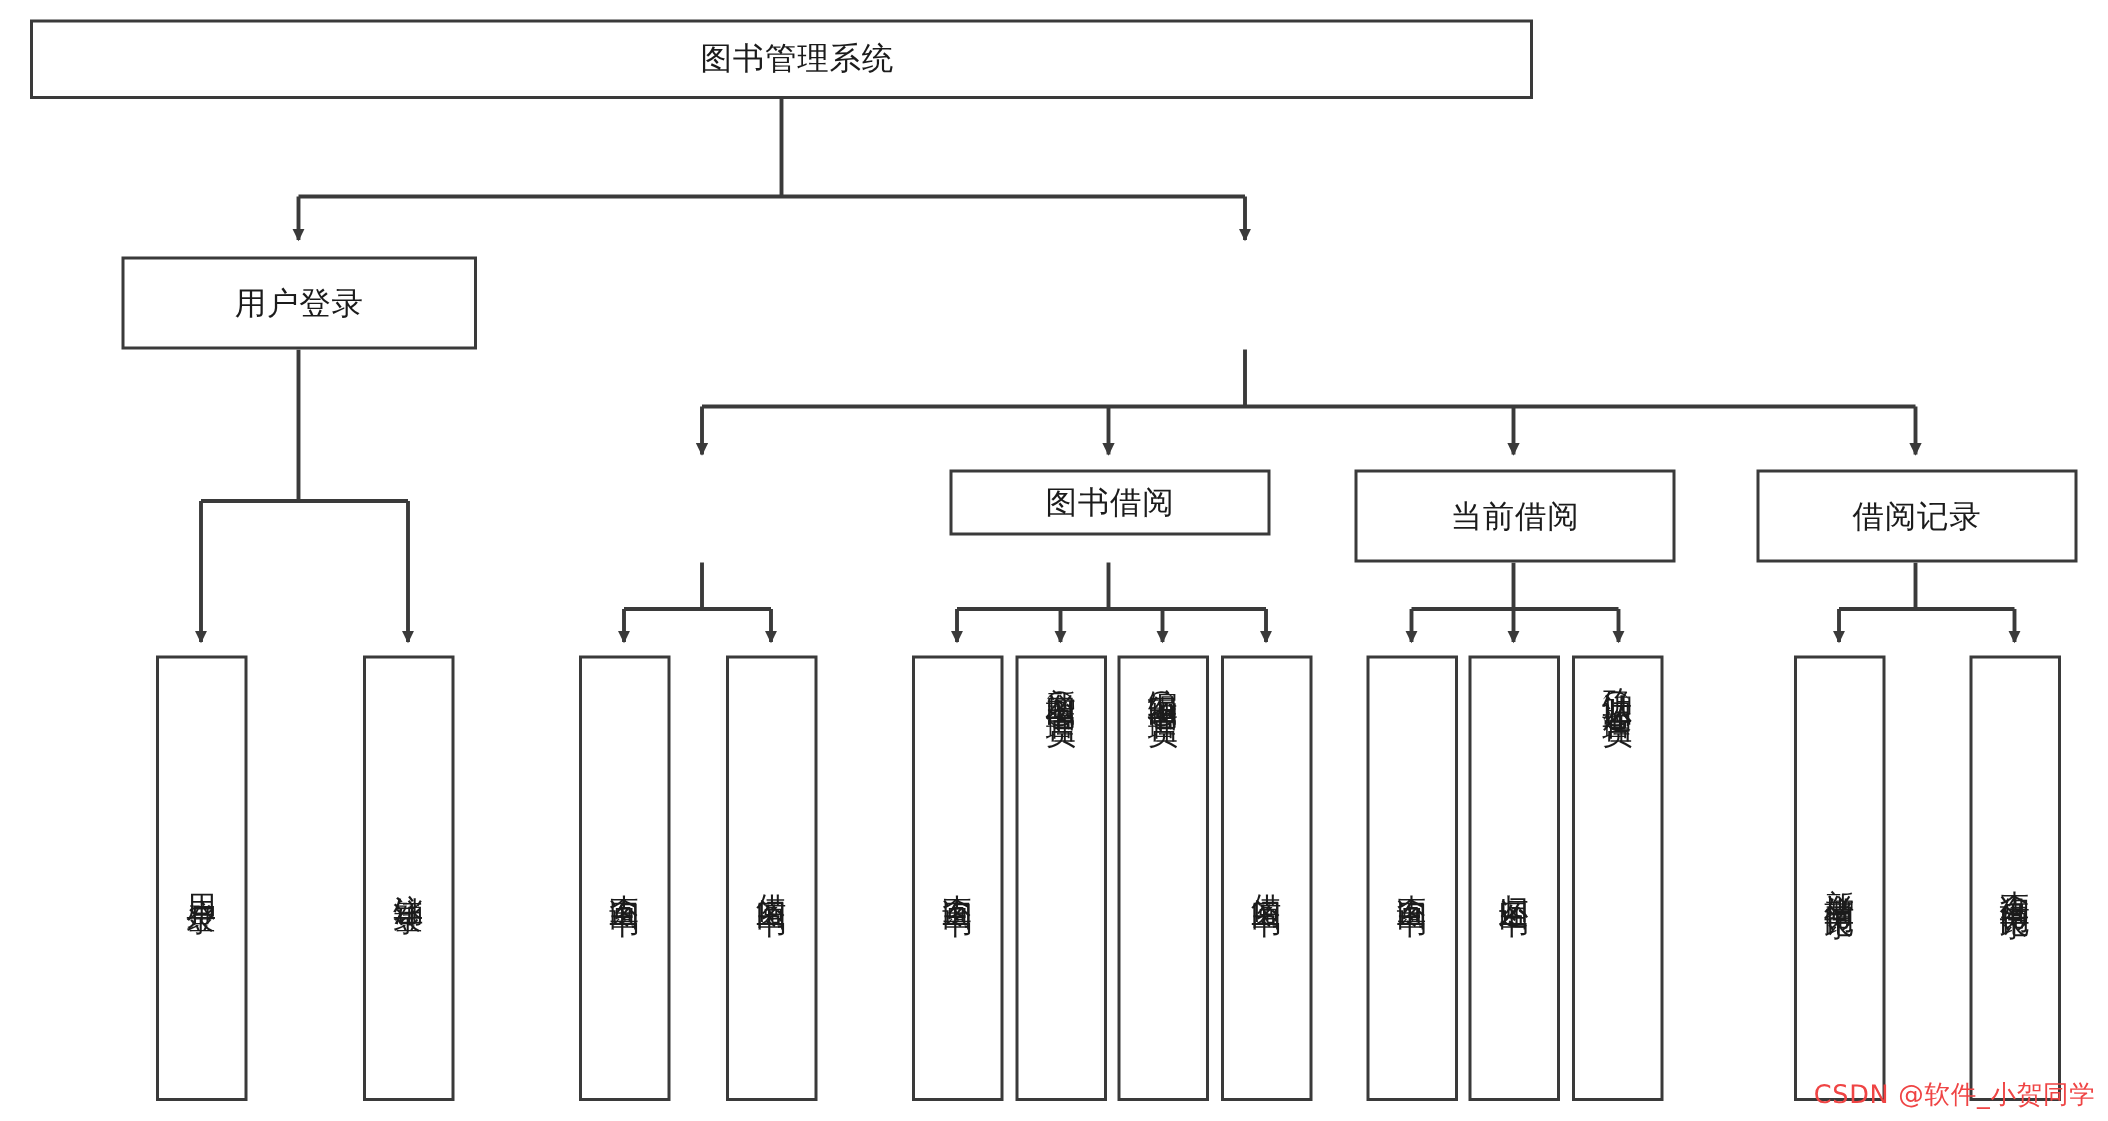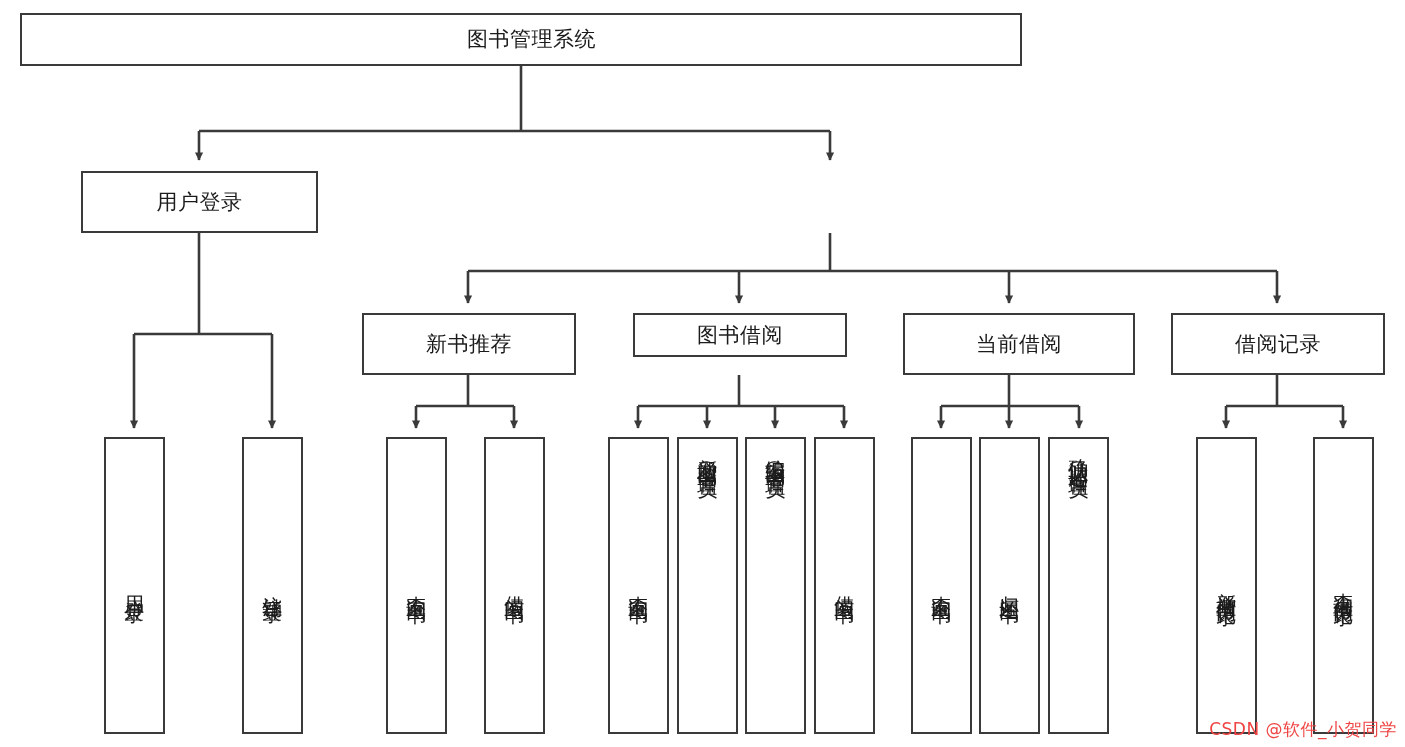--- a/index.html
+++ b/index.html
@@ -130,27 +130,24 @@
   </svg>
 
   <div class="node root" style="left:20px; top:13px; width:1002px; height:53px;">
     <span class="node-label">图书管理系统</span>
   </div>
 
   <div class="node" style="left:81px; top:171px; width:237px; height:62px;">
     <span class="node-label">用户登录</span>
   </div>
 
-  <div class="node" style="left:362px; top:313px; width:214px; height:62px;">
-    <span class="node-label">新书推荐</span>
-  </div>
   <div class="node" style="left:633px; top:313px; width:214px; height:44px;">
     <span class="node-label">图书借阅</span>
   </div>
-  <div class="node" style="left:903px; top:313px; width:232px; height:62px;">
+  <div class="node" style="left:903px; top:313px; width:214px; height:62px;">
     <span class="node-label">当前借阅</span>
   </div>
   <div class="node" style="left:1171px; top:313px; width:214px; height:62px;">
     <span class="node-label">借阅记录</span>
   </div>
 
   <div class="node leaf centered" style="left:104px; top:437px; width:61px; height:297px;">
     <span class="node-label">用户登录</span>
   </div>
   <div class="node leaf centered" style="left:242px; top:437px; width:61px; height:297px;">

